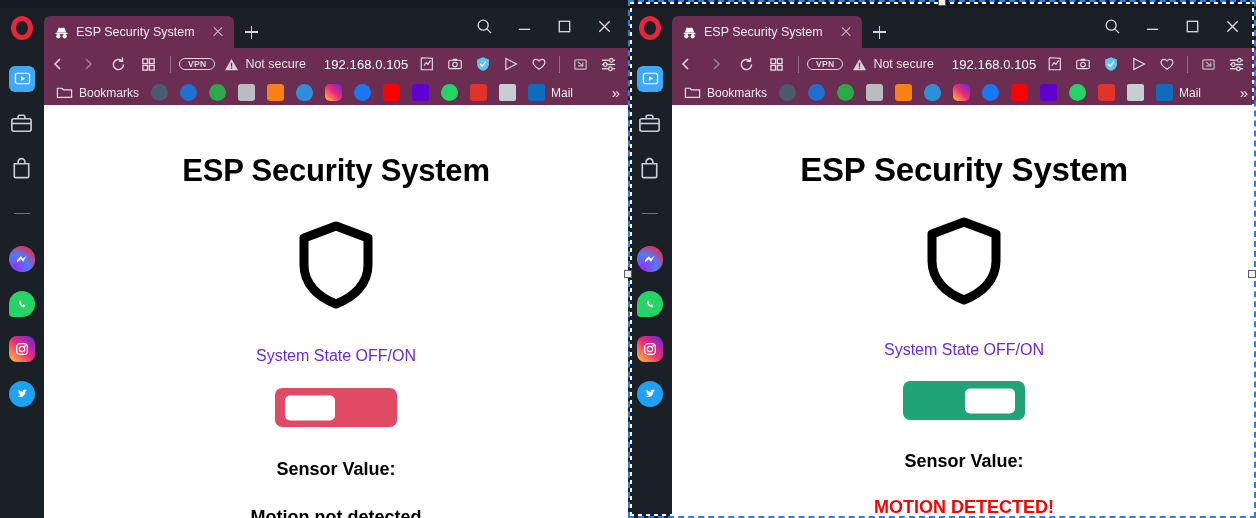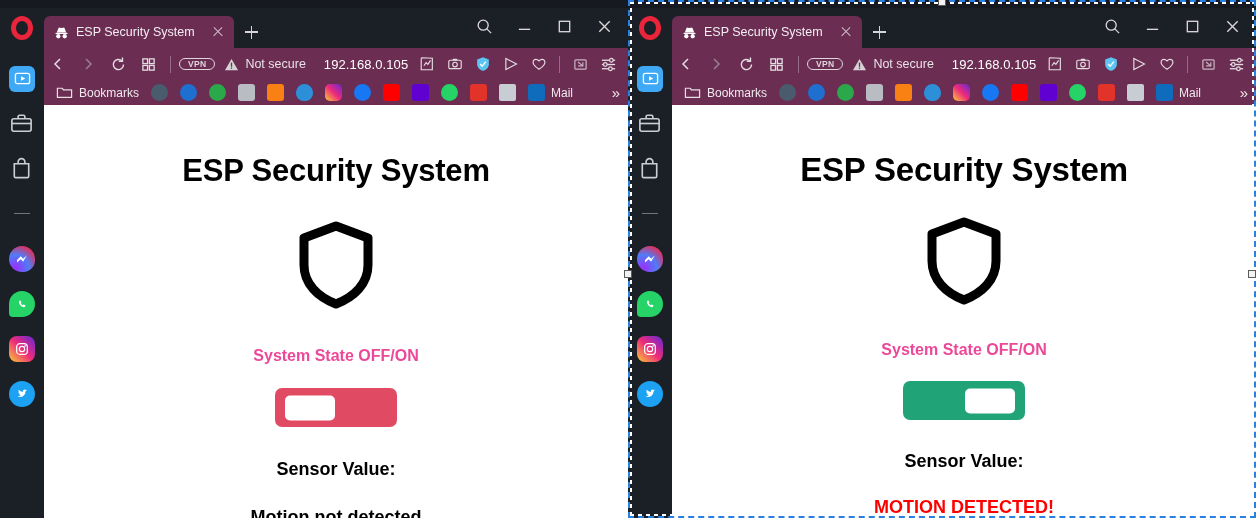--- a/index.html
+++ b/index.html
@@ -135,21 +135,21 @@
     position: absolute; left: 44px; top: 97px; right: 0; bottom: 0;
     background: #ffffff;
     overflow: hidden;
   }
   .page-inner { text-align: center; padding-top: 22px; }
   .page-title {
     font-weight: bold; color: #000;
     letter-spacing: -.2px;
   }
   .shield-wrap { display: flex; justify-content: center; }
-  .state-label { font-weight: bold; color: #ec4899; }
+  .state-label { font-weight: normal; color: #6d28d9; }
   .toggle {
     display: inline-block;
     border-radius: 7px;
     position: relative;
   }
   .knob {
     position: absolute; top: 50%; transform: translateY(-50%);
     background: #fff; border-radius: 5px;
   }
   .sensor-label { font-weight: bold; color: #000; }

